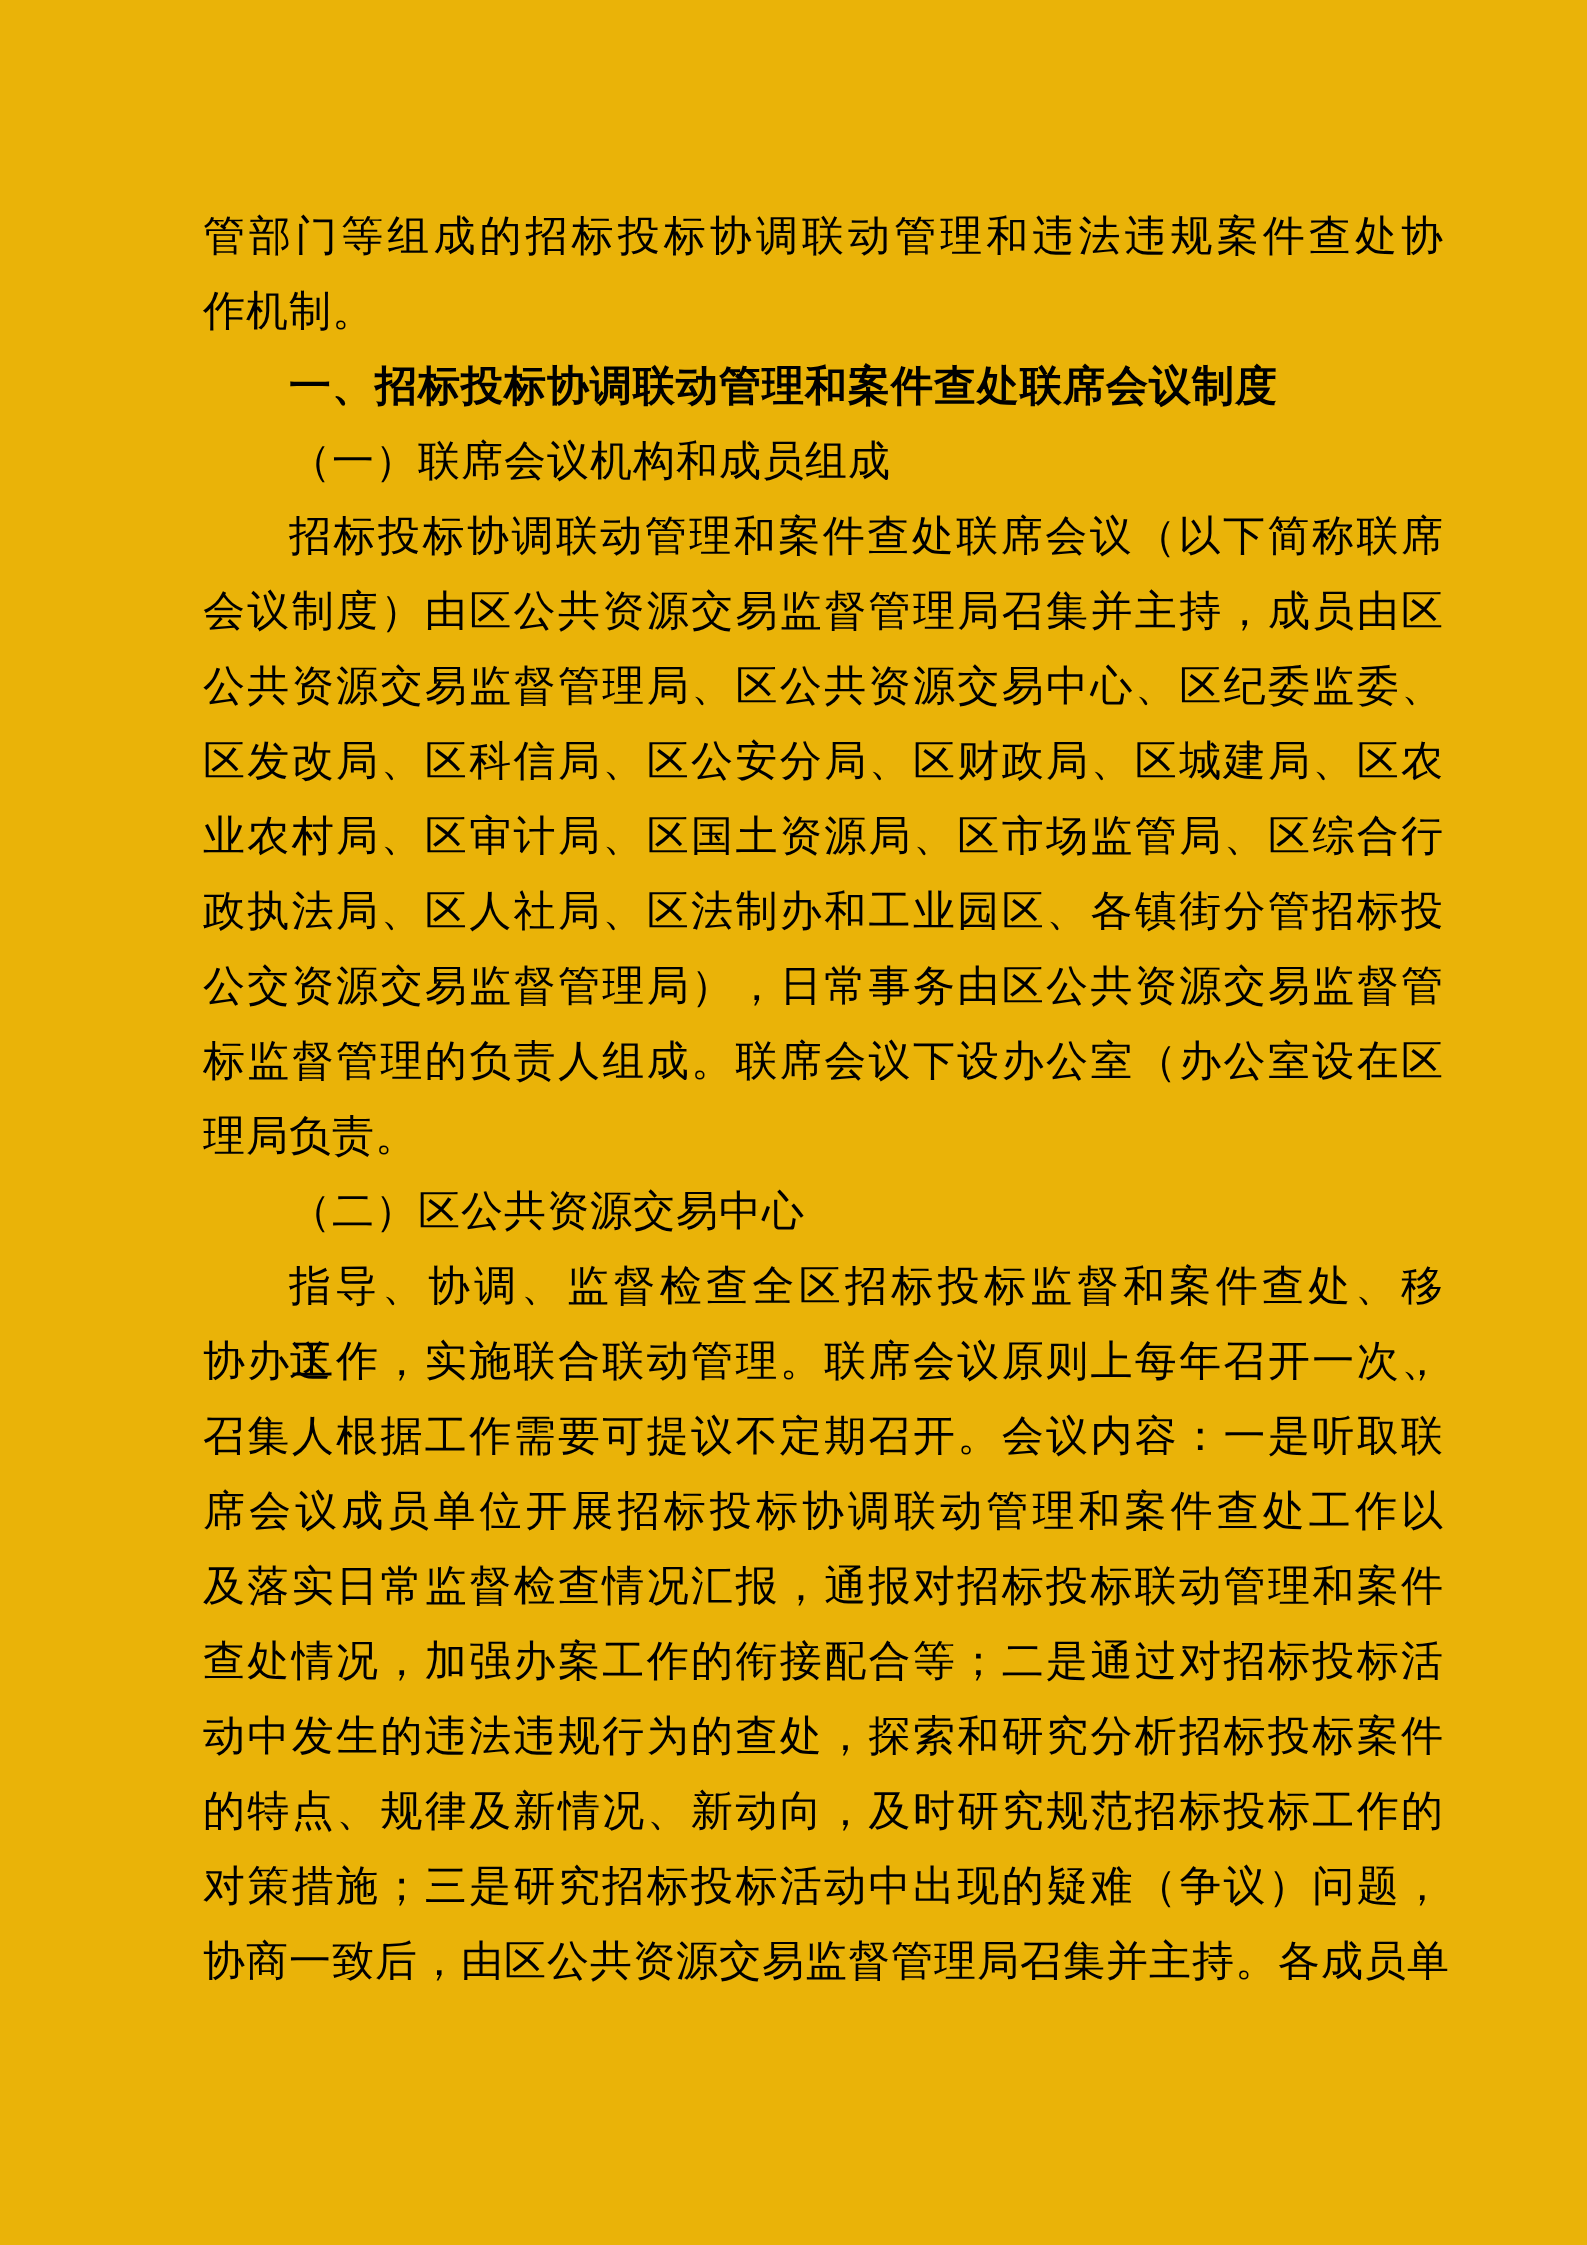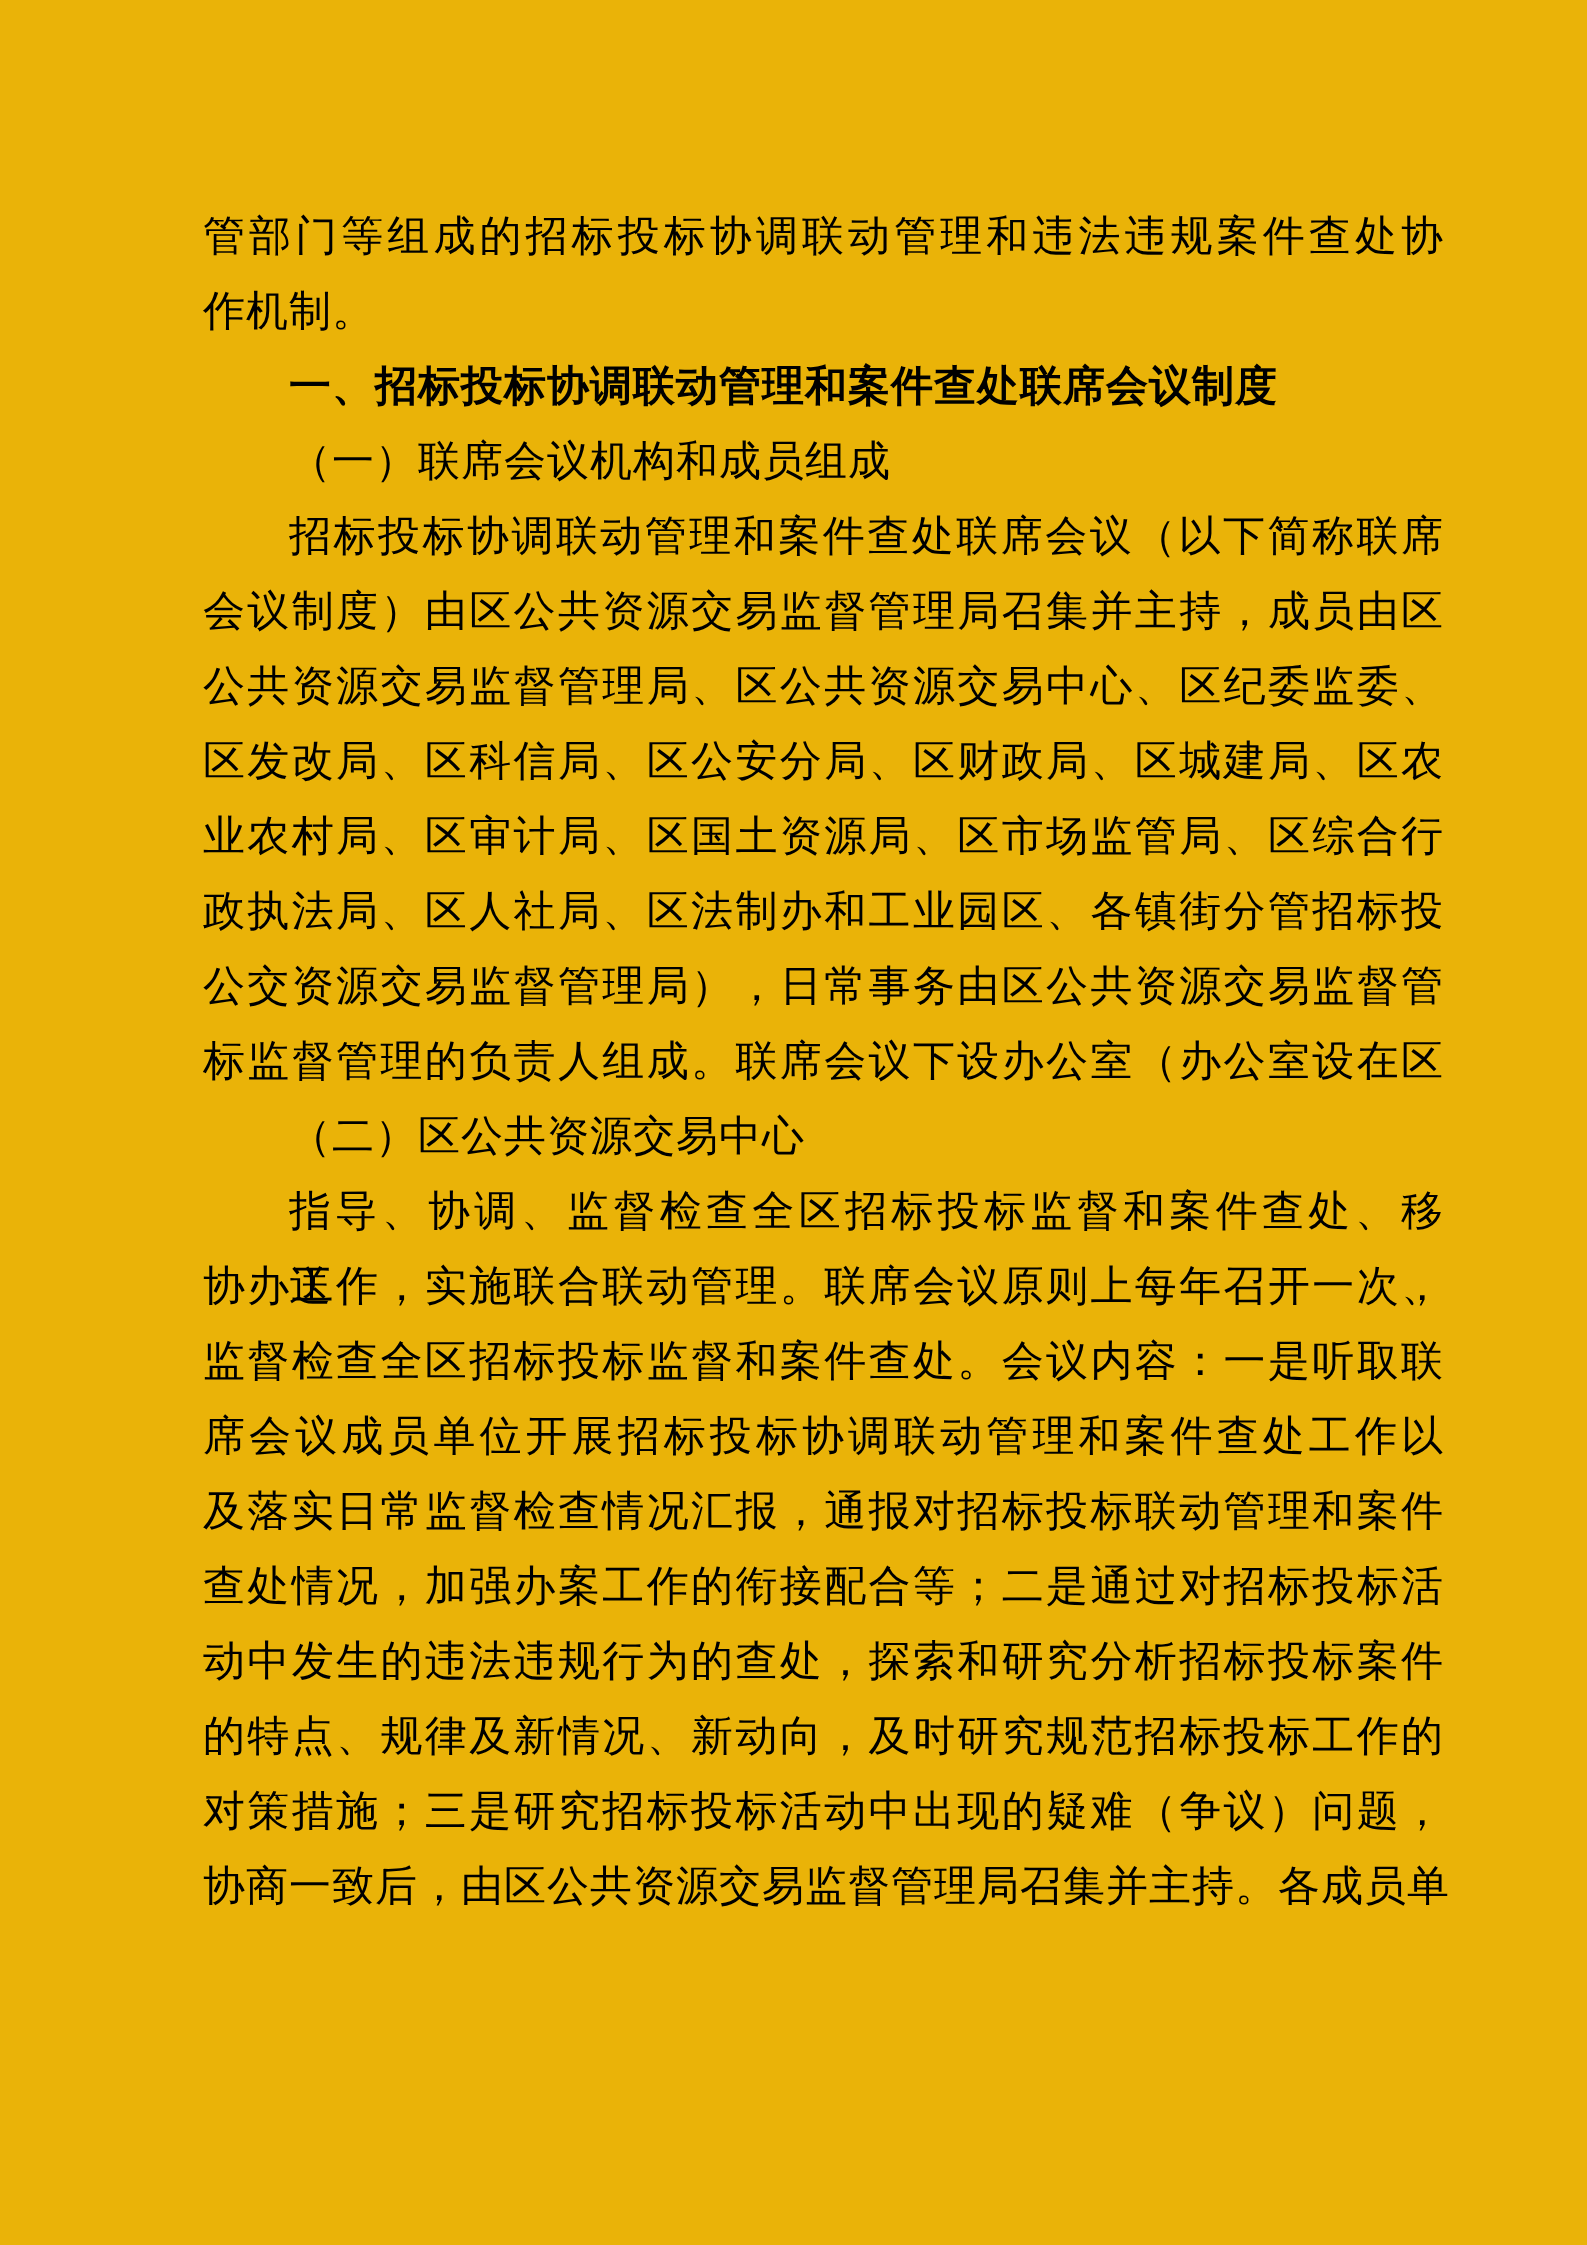--- a/index.html
+++ b/index.html
@@ -64,28 +64,29 @@
       </div>
       <div class="para body">
         <div class="text-line justified first-indent">招标投标协调联动管理和案件查处联席会议（以下简称联席</div>
         <div class="text-line justified">会议制度）由区公共资源交易监督管理局召集并主持，成员由区</div>
         <div class="text-line justified">公共资源交易监督管理局、区公共资源交易中心、区纪委监委、</div>
         <div class="text-line justified">区发改局、区科信局、区公安分局、区财政局、区城建局、区农</div>
         <div class="text-line justified">业农村局、区审计局、区国土资源局、区市场监管局、区综合行</div>
         <div class="text-line justified">政执法局、区人社局、区法制办和工业园区、各镇街分管招标投</div>
         <div class="text-line justified">公交资源交易监督管理局），日常事务由区公共资源交易监督管</div>
         <div class="text-line justified">标监督管理的负责人组成。联席会议下设办公室（办公室设在区</div>
+        <div class="text-line">理局负责。</div>
       </div>
       <div class="para subheading">
         <div class="text-line first-indent">（二）区公共资源交易中心</div>
       </div>
       <div class="para body">
         <div class="text-line justified first-indent">指导、协调、监督检查全区招标投标监督和案件查处、移送、</div>
         <div class="text-line justified">协办工作，实施联合联动管理。联席会议原则上每年召开一次，</div>
-        <div class="text-line justified">监督检查全区招标投标监督和案件查处。会议内容：一是听取联</div>
+        <div class="text-line justified">召集人根据工作需要可提议不定期召开。会议内容：一是听取联</div>
         <div class="text-line justified">席会议成员单位开展招标投标协调联动管理和案件查处工作以</div>
         <div class="text-line justified">及落实日常监督检查情况汇报，通报对招标投标联动管理和案件</div>
         <div class="text-line justified">查处情况，加强办案工作的衔接配合等；二是通过对招标投标活</div>
         <div class="text-line justified">动中发生的违法违规行为的查处，探索和研究分析招标投标案件</div>
         <div class="text-line justified">的特点、规律及新情况、新动向，及时研究规范招标投标工作的</div>
         <div class="text-line justified">对策措施；三是研究招标投标活动中出现的疑难（争议）问题，</div>
         <div class="text-line">协商一致后，由区公共资源交易监督管理局召集并主持。各成员单</div>
       </div>
     </div>
 </div>

